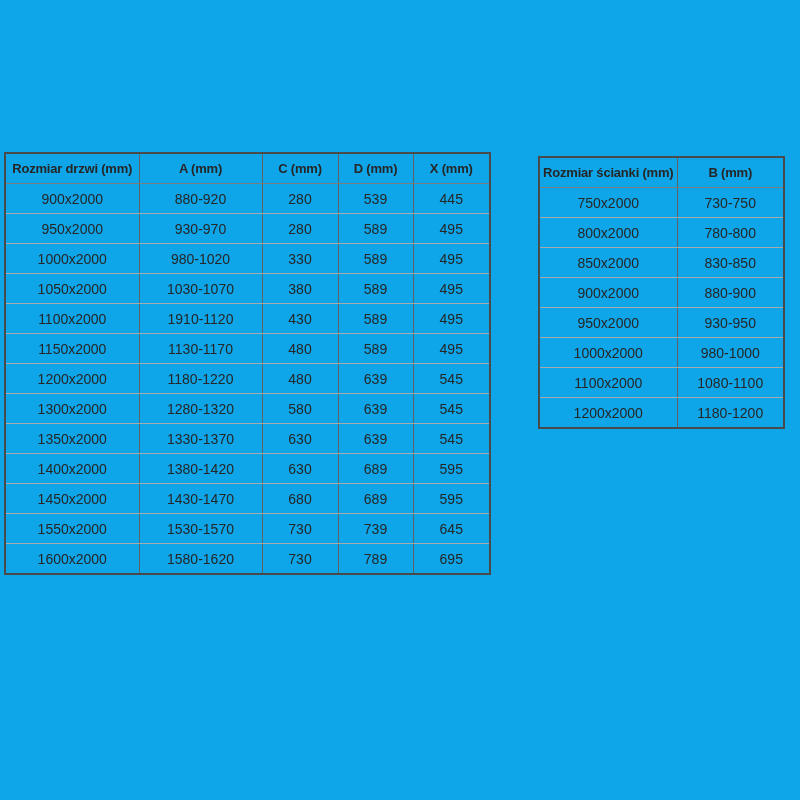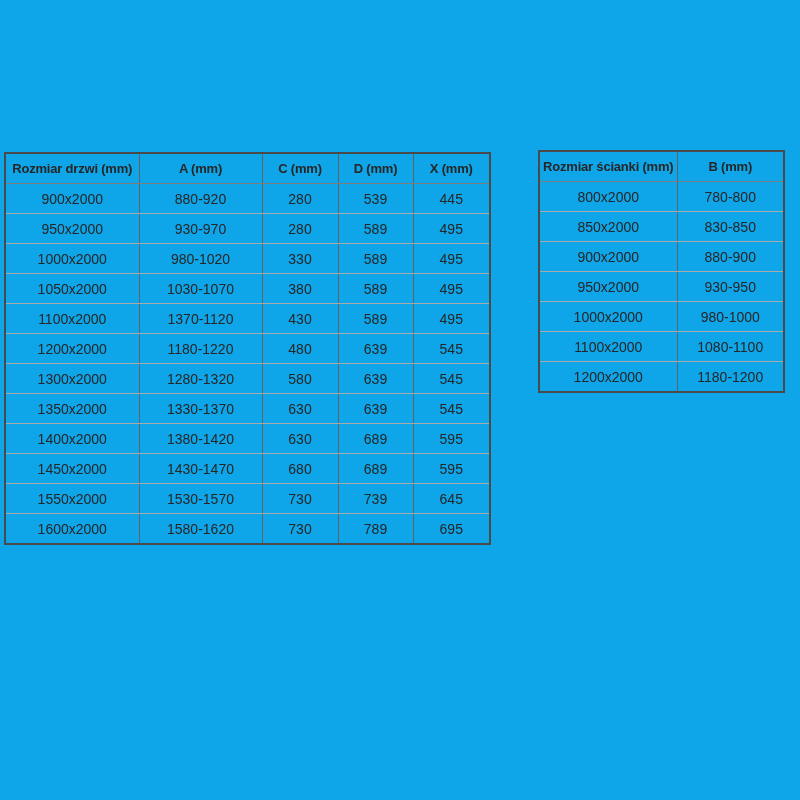--- a/index.html
+++ b/index.html
@@ -41,21 +41,21 @@
       letter-spacing: -0.2px;
       border-bottom: 1px solid #7c7c7c;
     }
     #door-table {
       left: 4px;
       top: 152px;
       width: 485px;
     }
     #wall-table {
       left: 538px;
-      top: 150px;
+      top: 156px;
       width: 245px;
     }
   </style>
 </head>
 <body>
 
 <div class="page">
 
   <table id="door-table" class="spec">
     <colgroup>
@@ -98,22 +98,29 @@
         </tr>
         <tr>
           <td>1050x2000</td>
           <td>1030-1070</td>
           <td>380</td>
           <td>589</td>
           <td>495</td>
         </tr>
         <tr>
           <td>1100x2000</td>
-          <td>1370-1120</td>
+          <td>1910-1120</td>
           <td>430</td>
+          <td>589</td>
+          <td>495</td>
+        </tr>
+        <tr>
+          <td>1150x2000</td>
+          <td>1130-1170</td>
+          <td>480</td>
           <td>589</td>
           <td>495</td>
         </tr>
         <tr>
           <td>1200x2000</td>
           <td>1180-1220</td>
           <td>480</td>
           <td>639</td>
           <td>545</td>
         </tr>
@@ -168,20 +175,24 @@
       <col style="width:107px">
     </colgroup>
     <thead>
       <tr>
           <th>Rozmiar ścianki (mm)</th>
           <th>B (mm)</th>
         </tr>
     </thead>
     <tbody>
         <tr>
+          <td>750x2000</td>
+          <td>730-750</td>
+        </tr>
+        <tr>
           <td>800x2000</td>
           <td>780-800</td>
         </tr>
         <tr>
           <td>850x2000</td>
           <td>830-850</td>
         </tr>
         <tr>
           <td>900x2000</td>
           <td>880-900</td>

